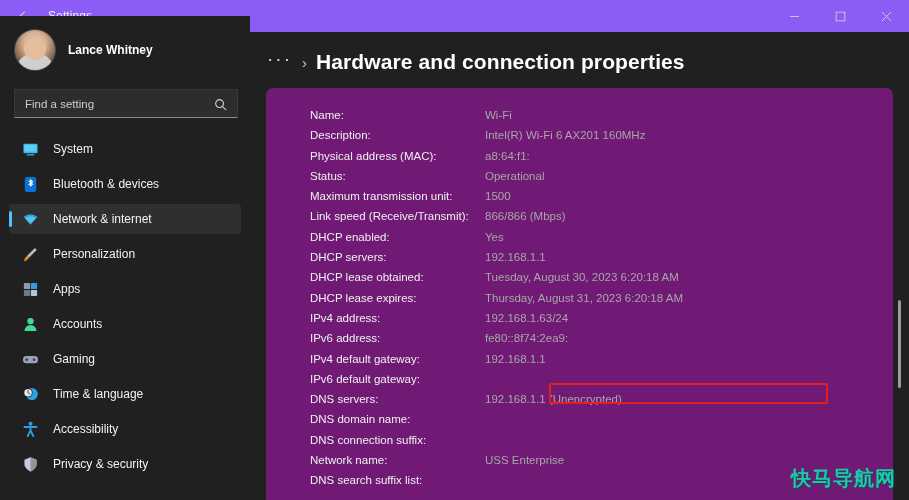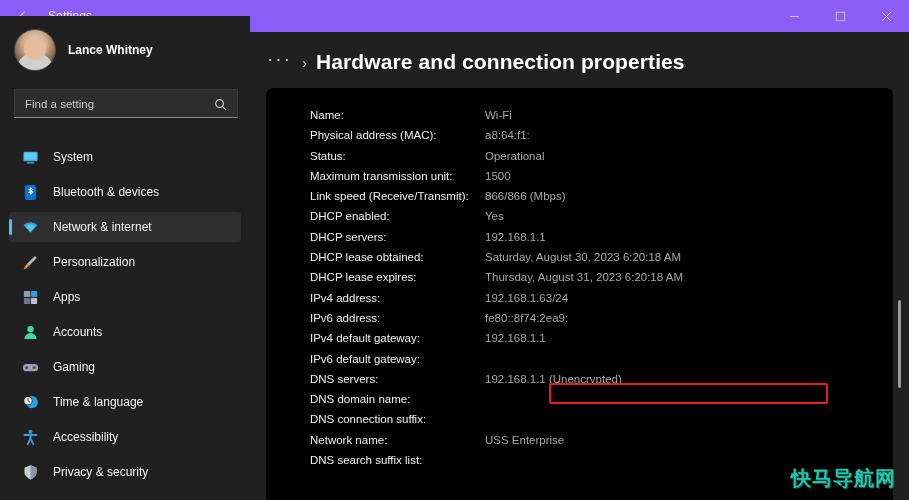--- a/index.html
+++ b/index.html
@@ -83,21 +83,21 @@
   }
   .searchbox input {
     background: transparent; border: none; outline: none;
     color: #e6e6e6; font-size: 11.5px;
     font-family: "Liberation Sans", sans-serif;
     padding-left: 10px; width: 186px;
   }
   .searchbox input::placeholder { color: #cccccc; }
   .search-icon { position: absolute; right: 10px; top: 7px; color: #d0d0d0; }
 
-  .navlist { margin-top: 24px; }
+  .navlist { margin-top: 16px; }
   .navitem {
     position: relative;
     height: 30px; margin: 0 9px 5px 9px;
     display: flex; align-items: center;
     border-radius: 4px;
     padding-left: 12px;
   }
   .navitem.selected { background: #2f2f2f; }
   .navitem.selected::before {
     content: ""; position: absolute; left: 0; top: 7px;
@@ -128,21 +128,21 @@
   .crumb-sep {
     font-size: 15px; color: #c8c8c8; margin: 0 9px 0 10px;
   }
   .page-title {
     font-size: 21px; font-weight: bold; color: #ffffff; letter-spacing: .1px;
   }
 
   .card {
     position: absolute; left: 16px; top: 56px;
     width: 627px; height: 412px;
-    background: #000000;
+    background: #701a75;
     border-radius: 7px 7px 0 0;
   }
   .props { position: absolute; left: 44px; top: 21px; }
   .prow {
     display: flex; align-items: baseline;
     height: 20.3px; position: relative;
   }
   .pkey {
     width: 175px; flex: 0 0 175px;
     font-size: 11.5px; color: #f0f0f0;
@@ -350,20 +350,24 @@
       <span class="page-title">Hardware and connection properties</span>
     </div>
 
     <div class="card">
       <div class="props">
           <div class="prow">
             <div class="pkey">Name:</div>
             <div class="pval">Wi-Fi</div>
           </div>
           <div class="prow">
+            <div class="pkey">Description:</div>
+            <div class="pval">Intel(R) Wi-Fi 6 AX201 160MHz</div>
+          </div>
+          <div class="prow">
             <div class="pkey">Physical address (MAC):</div>
             <div class="pval">a8:64:f1:</div>
           </div>
           <div class="prow">
             <div class="pkey">Status:</div>
             <div class="pval">Operational</div>
           </div>
           <div class="prow">
             <div class="pkey">Maximum transmission unit:</div>
             <div class="pval">1500</div>
@@ -375,21 +379,21 @@
           <div class="prow">
             <div class="pkey">DHCP enabled:</div>
             <div class="pval">Yes</div>
           </div>
           <div class="prow">
             <div class="pkey">DHCP servers:</div>
             <div class="pval">192.168.1.1</div>
           </div>
           <div class="prow">
             <div class="pkey">DHCP lease obtained:</div>
-            <div class="pval">Saturday, August 30, 2023 6:20:18 AM</div>
+            <div class="pval">Tuesday, August 30, 2023 6:20:18 AM</div>
           </div>
           <div class="prow">
             <div class="pkey">DHCP lease expires:</div>
             <div class="pval">Thursday, August 31, 2023 6:20:18 AM</div>
           </div>
           <div class="prow">
             <div class="pkey">IPv4 address:</div>
             <div class="pval">192.168.1.63/24</div>
           </div>
           <div class="prow">

